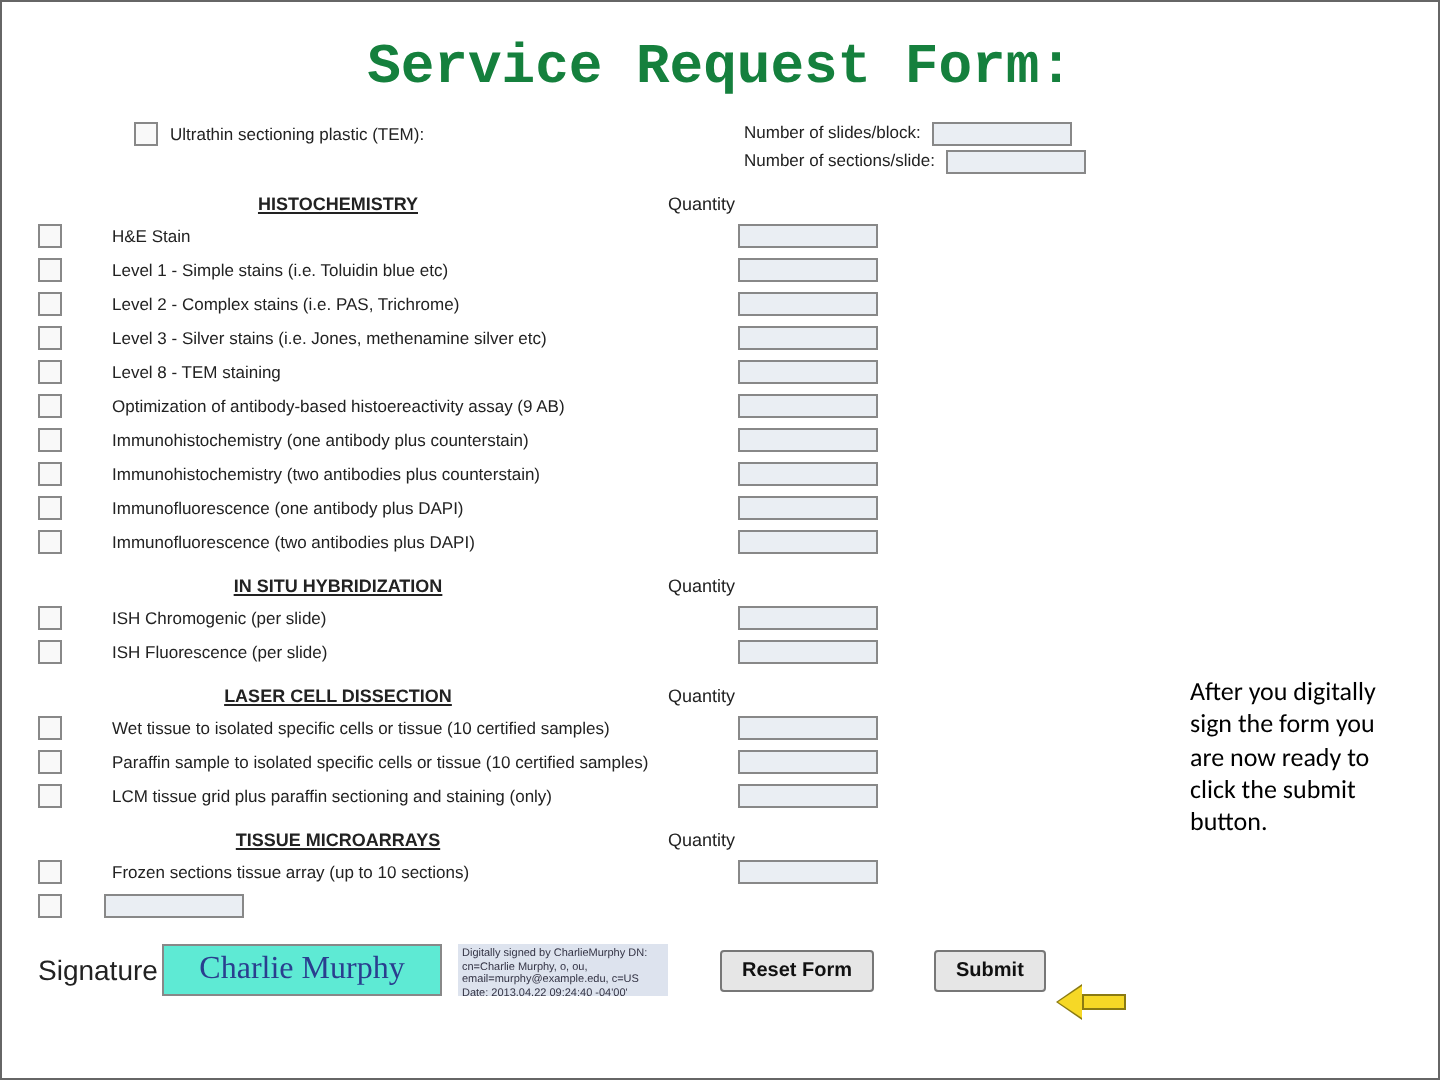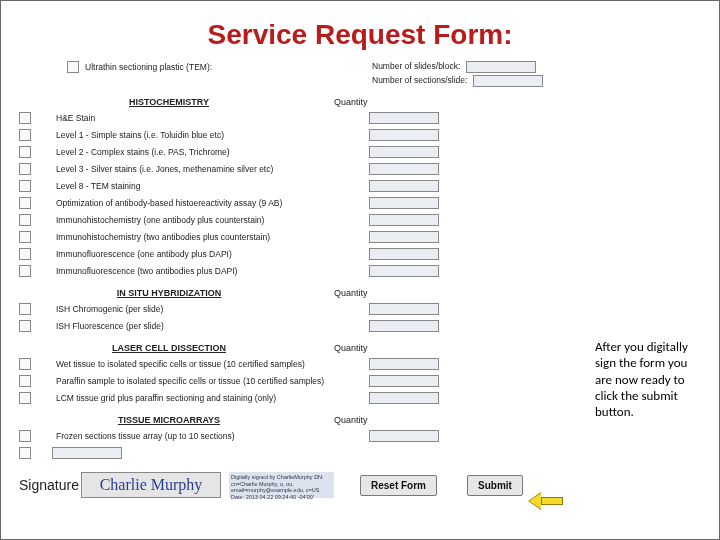--- a/index.html
+++ b/index.html
@@ -1,34 +1,34 @@
 <!DOCTYPE html>
 <html><head>
 <meta charset="utf-8">
 <style>
 *{margin:0;padding:0;box-sizing:border-box;}
 body{width:720px;height:540px;background:#fff;font-family:Arial,sans-serif;position:relative;overflow:hidden;}
 .slide{width:720px;height:540px;position:relative;border:1px solid #666;}
-.title{font-family:Liberation Sans, sans-serif;font-size:28px;font-weight:700;text-align:center;padding:18px 16px 8px;color:#b91c1c;}
+.title{font-family:Liberation Mono, monospace;font-size:28px;font-weight:700;text-align:center;padding:18px 16px 8px;color:#15803d;}
 .form{position:absolute;left:18px;top:60px;width:540px;font-size:8.5px;color:#222;}
 .top-row{display:flex;margin-bottom:2px;padding-left:48px;}
 .top-row .left{width:305px;display:flex;align-items:center;}
 .top-row .right{display:flex;align-items:flex-start;gap:6px;}
 .cb{width:12px;height:12px;border:1px solid #888;background:#f9f9f9;margin-right:6px;flex-shrink:0;}
 .qbox{width:70px;height:12px;border:1px solid #888;background:#eaeef3;flex-shrink:0;}
 .sec{margin-top:10px;}
 .sec-head{display:flex;align-items:baseline;margin-bottom:4px;}
 .sec-head .name{font-weight:700;text-decoration:underline;font-size:9px;text-align:center;width:300px;}
 .sec-head .qty{font-size:9px;margin-left:15px;}
 .row{display:flex;align-items:center;margin-bottom:3px;height:14px;}
 .row .lbl{width:300px;padding-left:2px;margin-left:17px;}
 .row .qcell{margin-left:15px;}
 .sig-row{display:flex;align-items:center;margin-top:12px;}
 .sig-label{font-size:14px;width:62px;}
-.sig-field{width:140px;height:26px;border:1px solid #888;background:#e5e5e5;display:flex;align-items:center;justify-content:center;font-family:'Brush Script MT',cursive;font-size:16px;color:#2a3e8f;}
+.sig-field{width:140px;height:26px;border:1px solid #888;background:#5eead4;display:flex;align-items:center;justify-content:center;font-family:'Brush Script MT',cursive;font-size:16px;color:#2a3e8f;}
 .sig-stamp{margin-left:8px;width:105px;height:26px;background:#dde3ee;font-size:5.5px;line-height:1.2;padding:2px;color:#334;}
 .btn{padding:4px 10px;font-size:10px;font-weight:700;background:#e6e6e6;border:1px solid #777;border-radius:2px;color:#111;}
 .btn-wrap{display:flex;gap:30px;margin-left:26px;}
 .callout{position:absolute;right:26px;top:338px;width:98px;font-family:Calibri,Arial,sans-serif;font-size:13px;line-height:1.25;color:#000;font-weight:400;}
 .arrow{position:absolute;left:528px;top:492px;width:35px;height:16px;}
 .arrow-body{position:absolute;left:12px;top:4px;width:22px;height:8px;background:#f6d826;border:1px solid #8a7a12;}
 .arrow-head{position:absolute;left:0;top:0;width:0;height:0;border-top:8px solid transparent;border-bottom:8px solid transparent;border-right:12px solid #f6d826;}
 .arrow-head-border{position:absolute;left:-1px;top:-1px;width:0;height:0;border-top:9px solid transparent;border-bottom:9px solid transparent;border-right:13px solid #8a7a12;}
 </style>
 </head>

